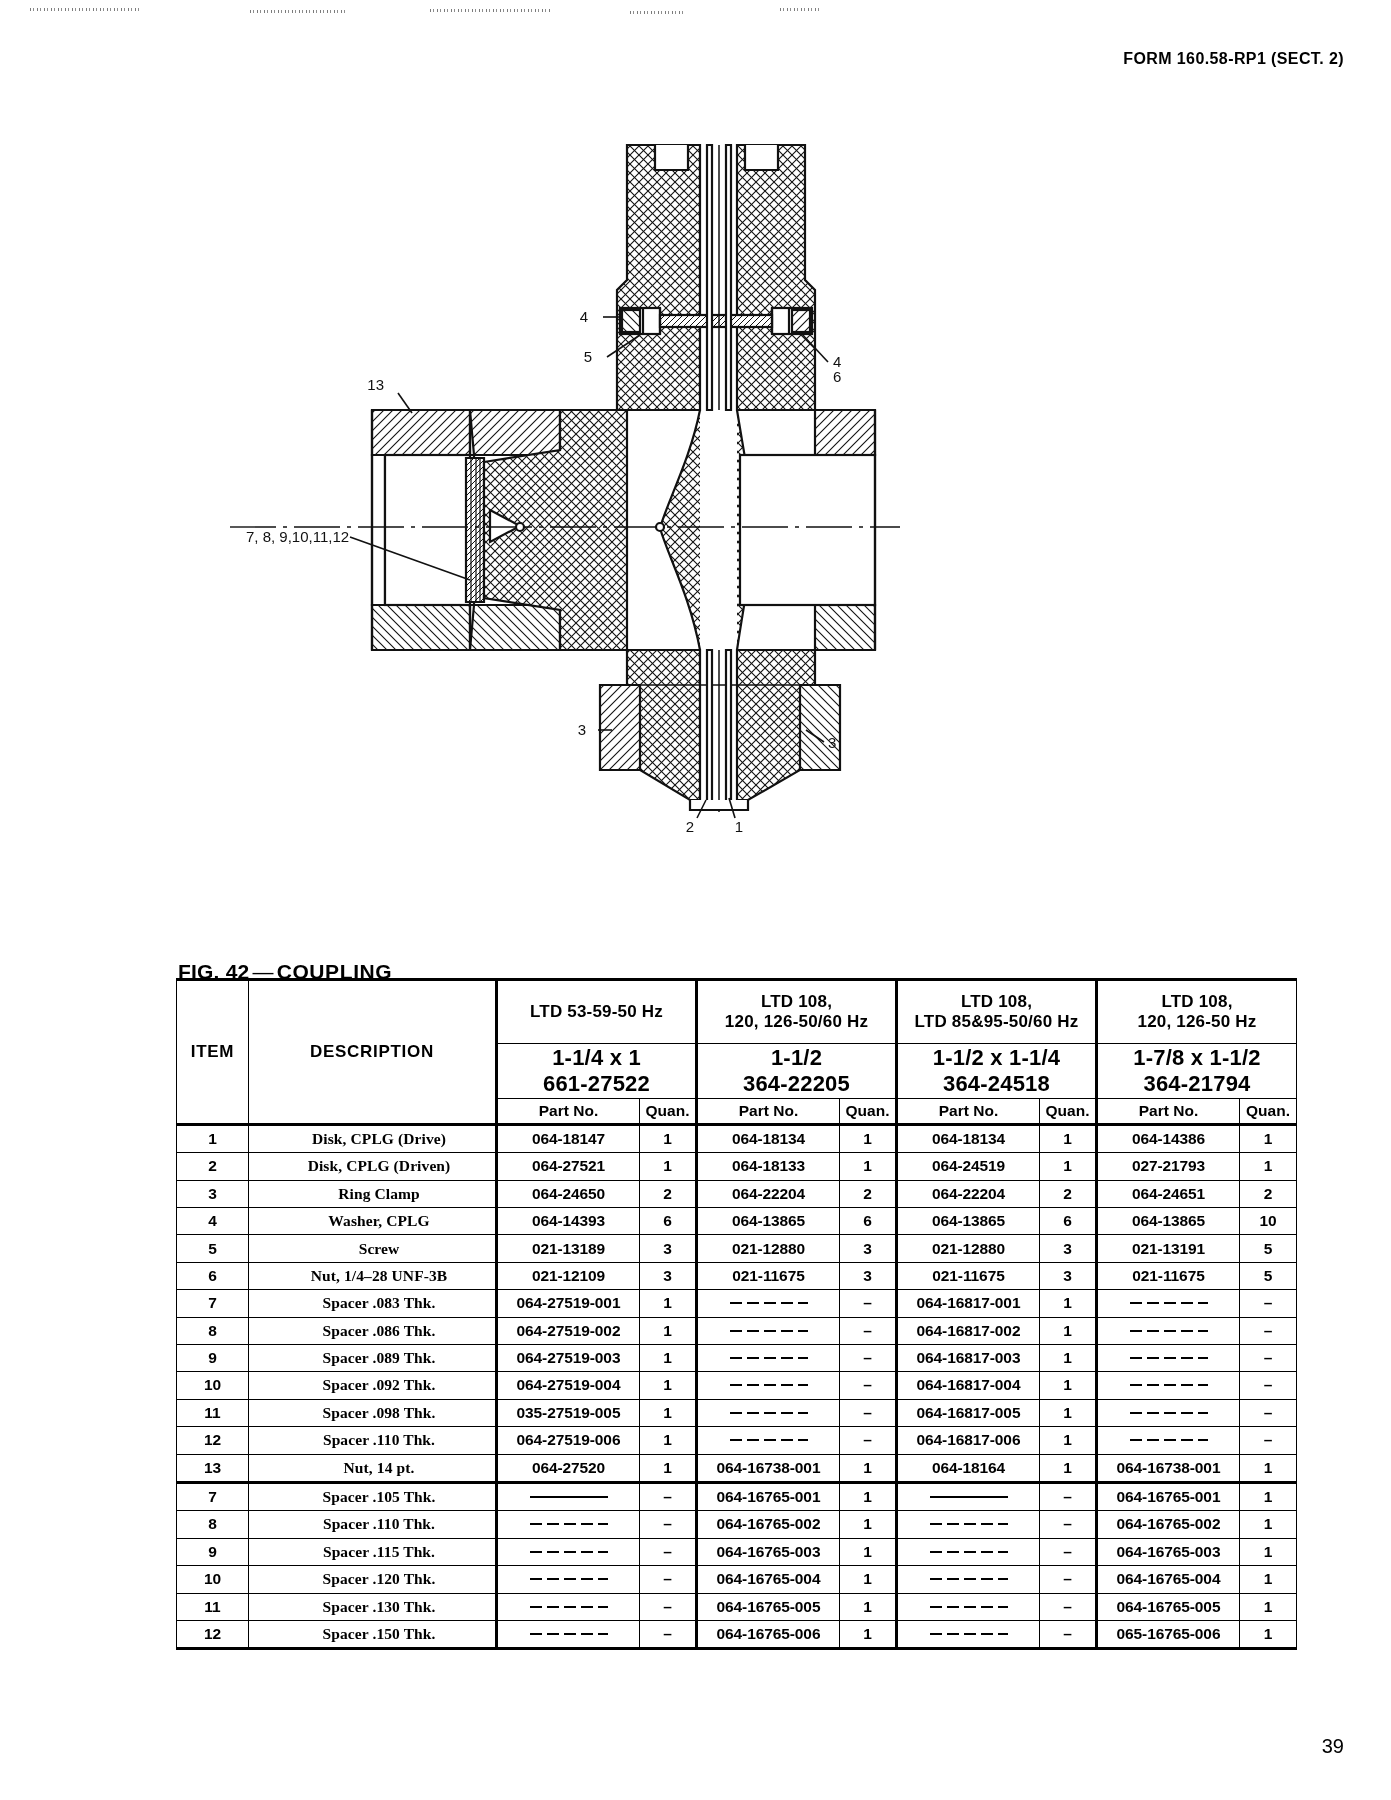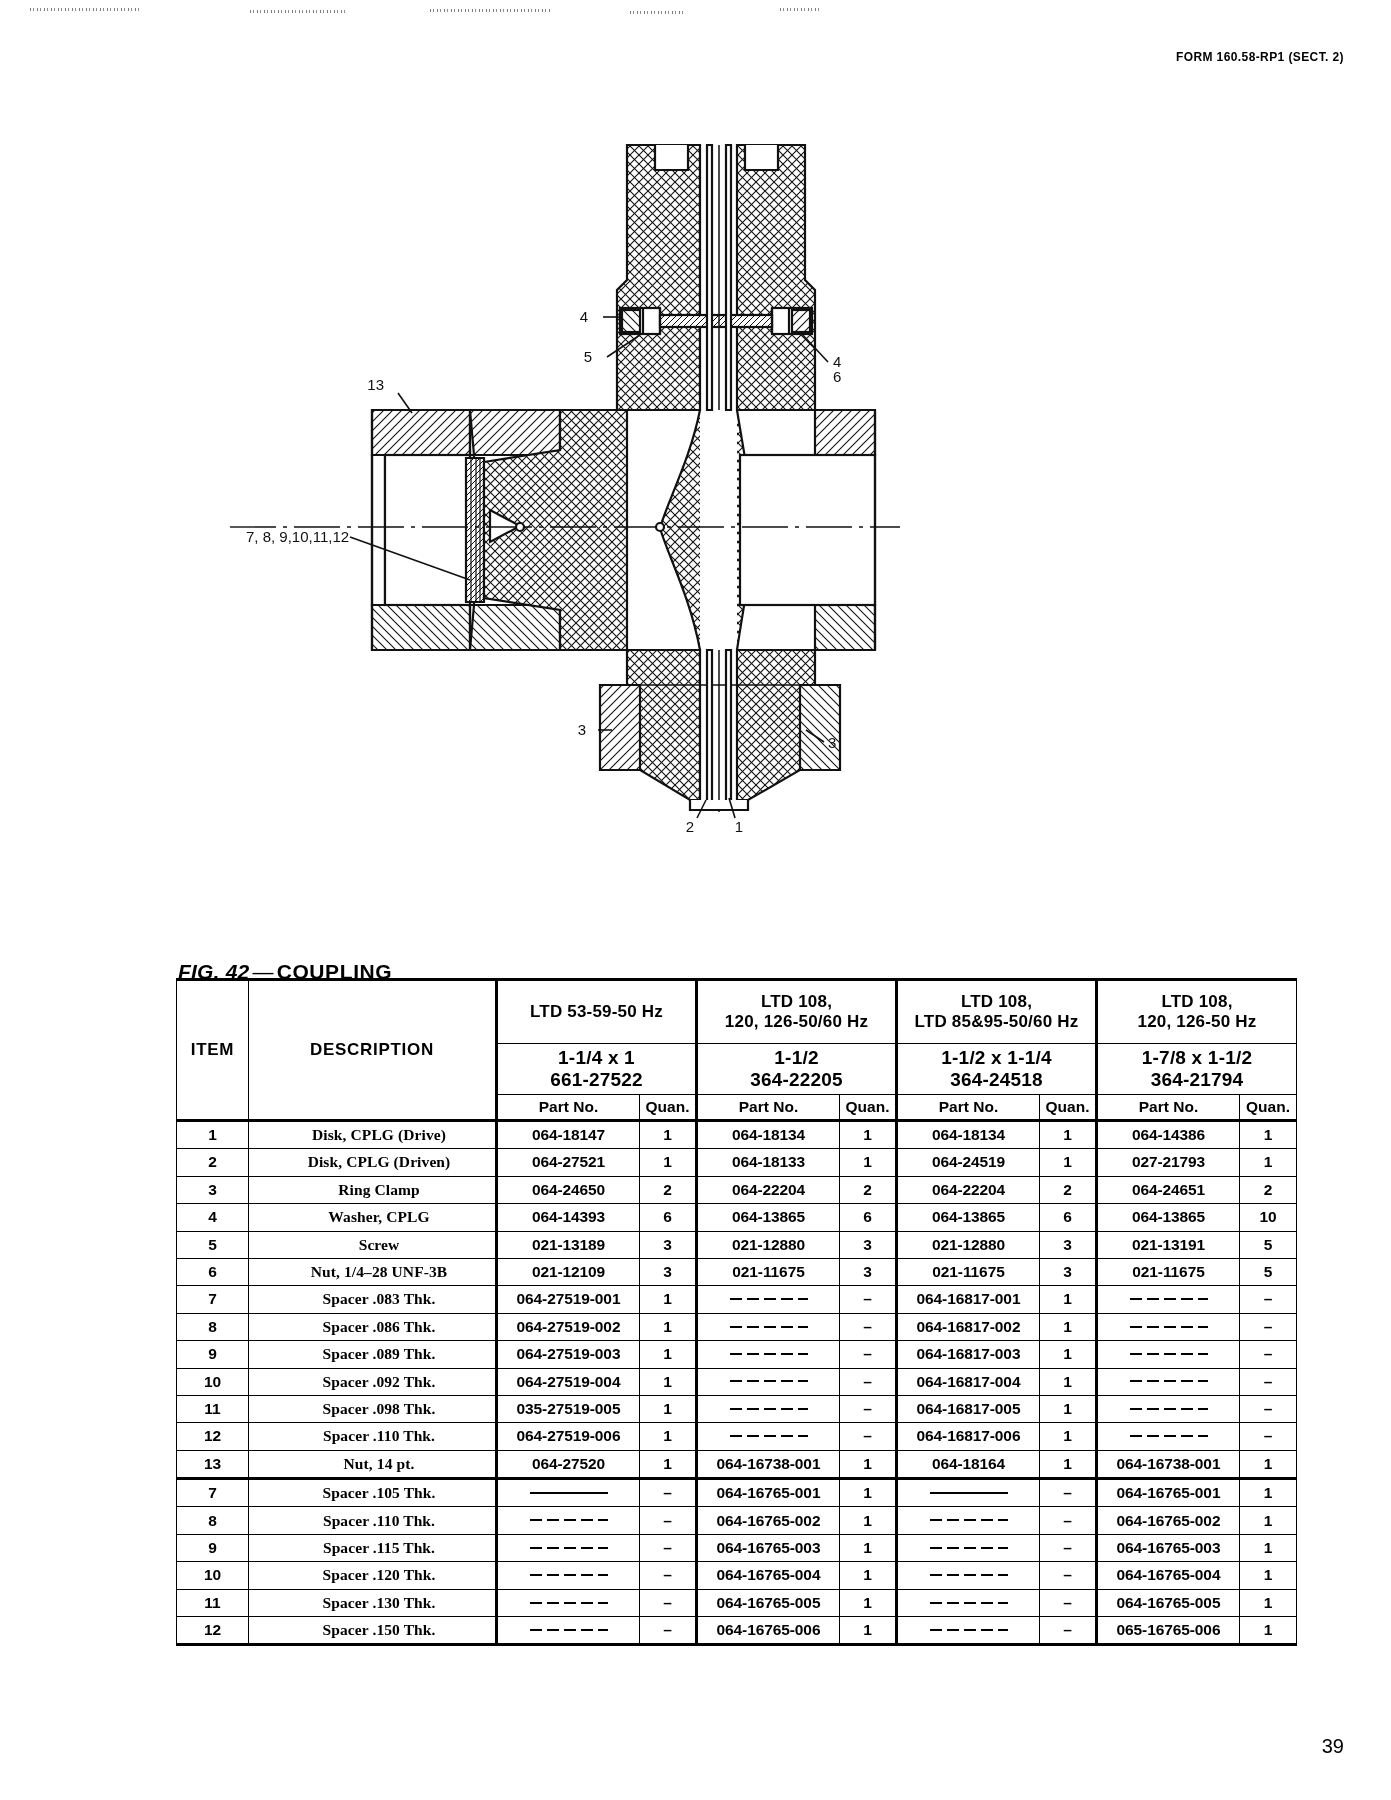--- a/index.html
+++ b/index.html
@@ -37,21 +37,21 @@
       #111 0px, #111 1px,
       transparent 1px, transparent 3px,
       #333 3px, #333 4px,
       transparent 4px, transparent 7px);
   }
   
   .form-header {
     position: absolute;
     top: 50px;
     right: 47px;
-    font-size: 12px;
+    font-size: 16px;
     font-weight: bold;
     letter-spacing: .4px;
     white-space: nowrap;
   }
   
   .page-number {
     position: absolute;
     bottom: 42px;
     right: 47px;
     font-size: 20px;
@@ -69,21 +69,21 @@
   
   .fig-caption {
     position: absolute;
     top: 960px;
     left: 178px;
     font-size: 21px;
     font-weight: bold;
     letter-spacing: .2px;
     white-space: nowrap;
   }
-  .fig-caption .fig-num { font-weight: bold; font-style: italic; }
+  .fig-caption .fig-num { font-weight: bold; }
   .fig-caption .dash { font-weight: normal; padding: 0 3px; }
   .fig-caption .fig-title { font-weight: bold; letter-spacing: .6px; }
 
   
   .parts-table-wrap {
     position: absolute;
     top: 978px;
     left: 176px;
     width: 1022px;
   }
@@ -113,21 +113,21 @@
   col.c-qty  { width: 57px; }
 
   .hdr-model {
     height: 58px;
     font-size: 17px;
     letter-spacing: .2px;
     padding: 2px 3px !important;
   }
   .hdr-size {
     height: 48px;
-    font-size: 19px;
+    font-size: 22px;
     letter-spacing: .2px;
     padding: 1px 3px !important;
   }
   .hdr-sub {
     height: 24px;
     font-size: 15.5px;
     padding: 0 2px !important;
   }
   .hdr-itemdesc {
     font-size: 17px;

